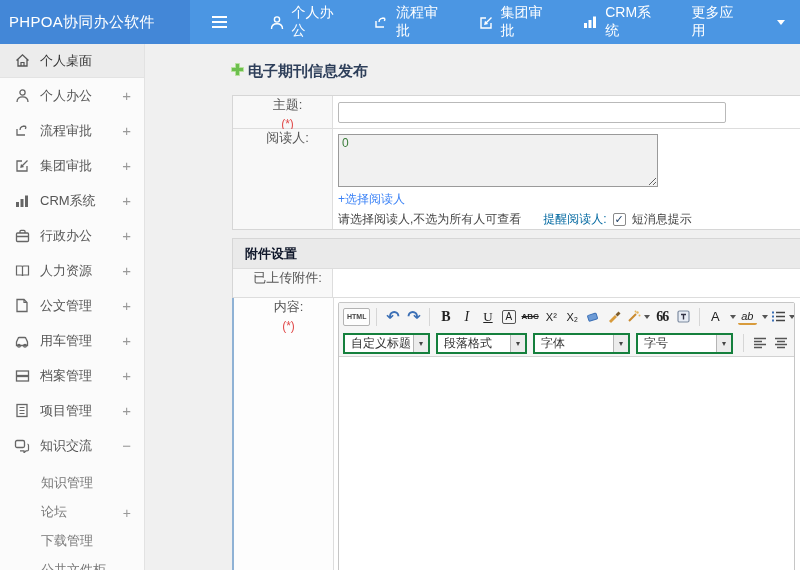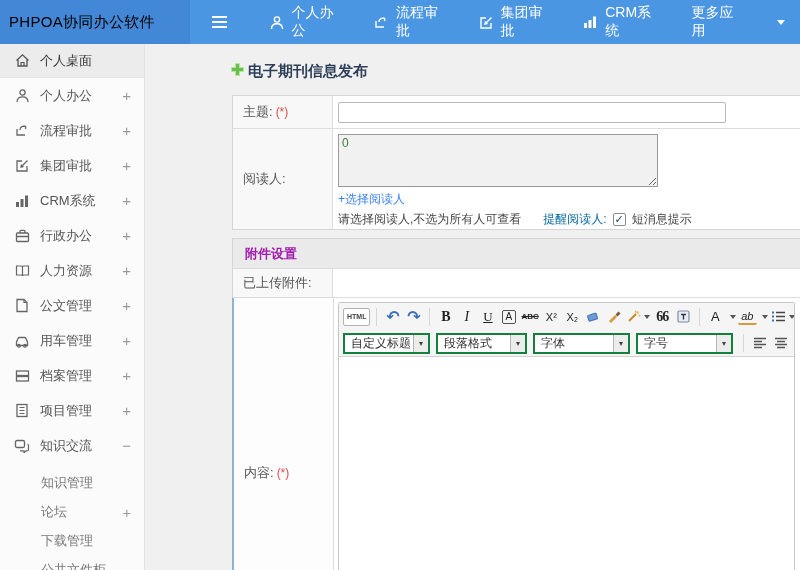--- a/index.html
+++ b/index.html
@@ -1,21 +1,21 @@
 <!DOCTYPE html>
 <html><head>
 <meta charset="utf-8">
 <style>
   * { margin:0; padding:0; box-sizing:border-box; }
   html,body { width:800px; height:570px; overflow:hidden; background:#f0f0f0;
     font-family:"Liberation Sans","DejaVu Sans",sans-serif; }
 
   
   .header { height:44px; background:#4b96e3; display:flex; align-items:stretch; }
-  .logo { width:190px; background:#4387d7; color:#000000; font-size:15px;
+  .logo { width:190px; background:#4387d7; color:#ffffff; font-size:15px;
     display:flex; align-items:center; padding-left:9px; letter-spacing:.3px; flex-shrink:0; }
   .hamburger { width:20px; margin-left:22px; display:flex; flex-direction:column;
     justify-content:center; gap:3px; cursor:pointer; }
   .hamburger i { display:block; width:15px; height:2px; background:#fff; }
   .topnav { display:flex; align-items:center; margin-left:24px; }
   .topnav-item { display:flex; align-items:center; gap:7px; color:#fff; font-size:14px;
     padding:0 15px; height:100%; cursor:pointer; }
   .topnav-item svg { display:block; }
   .caret-down { width:0; height:0; border-left:4px solid transparent;
     border-right:4px solid transparent; border-top:5px solid #fff; margin-left:2px; }
@@ -39,21 +39,21 @@
   .page-title { margin:17px 0 0 85px; height:20px; display:flex; align-items:center; gap:3px;
     color:#2e3f5a; font-weight:bold; font-size:15px; }
 
   
   .ftable { margin-left:87px; background:#fff; border:1px solid #d6d6d6; border-right:none; }
   .ftable.t1 { margin-top:14px; }
   .ftable.t2 { margin-top:8px; }
   .frow { display:flex; border-bottom:1px solid #ddd; }
   .frow:last-child { border-bottom:none; }
   .flabel { width:100px; flex-shrink:0; background:#f8f8f8; border-right:1px solid #ddd;
-    display:flex; align-items:center; padding-left:10px; font-size:13px; color:#555; gap:3px; }
+    display:flex; align-items:center; padding-left:10px; font-size:13px; color:#555; gap:3px;flex-direction:column; }
   .ffield { flex:1; min-width:0; }
   .req { color:#e04b4b; font-size:12px; }
 
   .row-subject { height:33px; }
   .row-subject .ffield { display:flex; align-items:center; padding-left:5px; }
   .subject-input { width:388px; height:21px; border:1px solid #b9b9b9; border-radius:2px;
     font-size:12px; padding:0 4px; background:#fff; }
 
   .row-readers { height:100px; }
   .row-readers .ffield { padding:5px 0 0 5px; }
@@ -63,21 +63,21 @@
   .link { color:#3b82f6; font-size:12px; text-decoration:none; cursor:pointer; }
   .select-readers { display:inline-block; margin:4px 0 3px 0; }
   .hint-line { display:flex; align-items:center; font-size:12px; color:#444; gap:4px; }
   .hint-strong { font-weight:normal; color:#0369a1; margin-left:18px; }
   .cbox { width:13px; height:13px; border:1px solid #8a8a8a; background:#fff; border-radius:2px;
     display:inline-flex; align-items:center; justify-content:center; font-size:11px;
     color:#1d3f66; font-weight:bold; margin:0 2px; cursor:pointer; }
 
   .row-section { height:30px; background:#eaeaea; }
   .row-section .sec-title { display:flex; align-items:center; padding-left:12px;
-    font-size:13px; font-weight:bold; color:#a21caf; }
+    font-size:13px; font-weight:bold; color:#0f172a; }
 
   .row-uploaded { height:29px; }
   .row-op { height:37px; }
   .row-op .ffield, .row-uploaded .ffield { display:flex; align-items:center; padding-left:9px; font-size:12px; }
 
   .row-content { height:350px; border-left:2px solid #8fb2d5; margin-left:-1px; }
   .row-content .flabel { background:#fdfdfd; }
   .row-content .ffield { padding:4px 5px 0 4px; }
 
   

